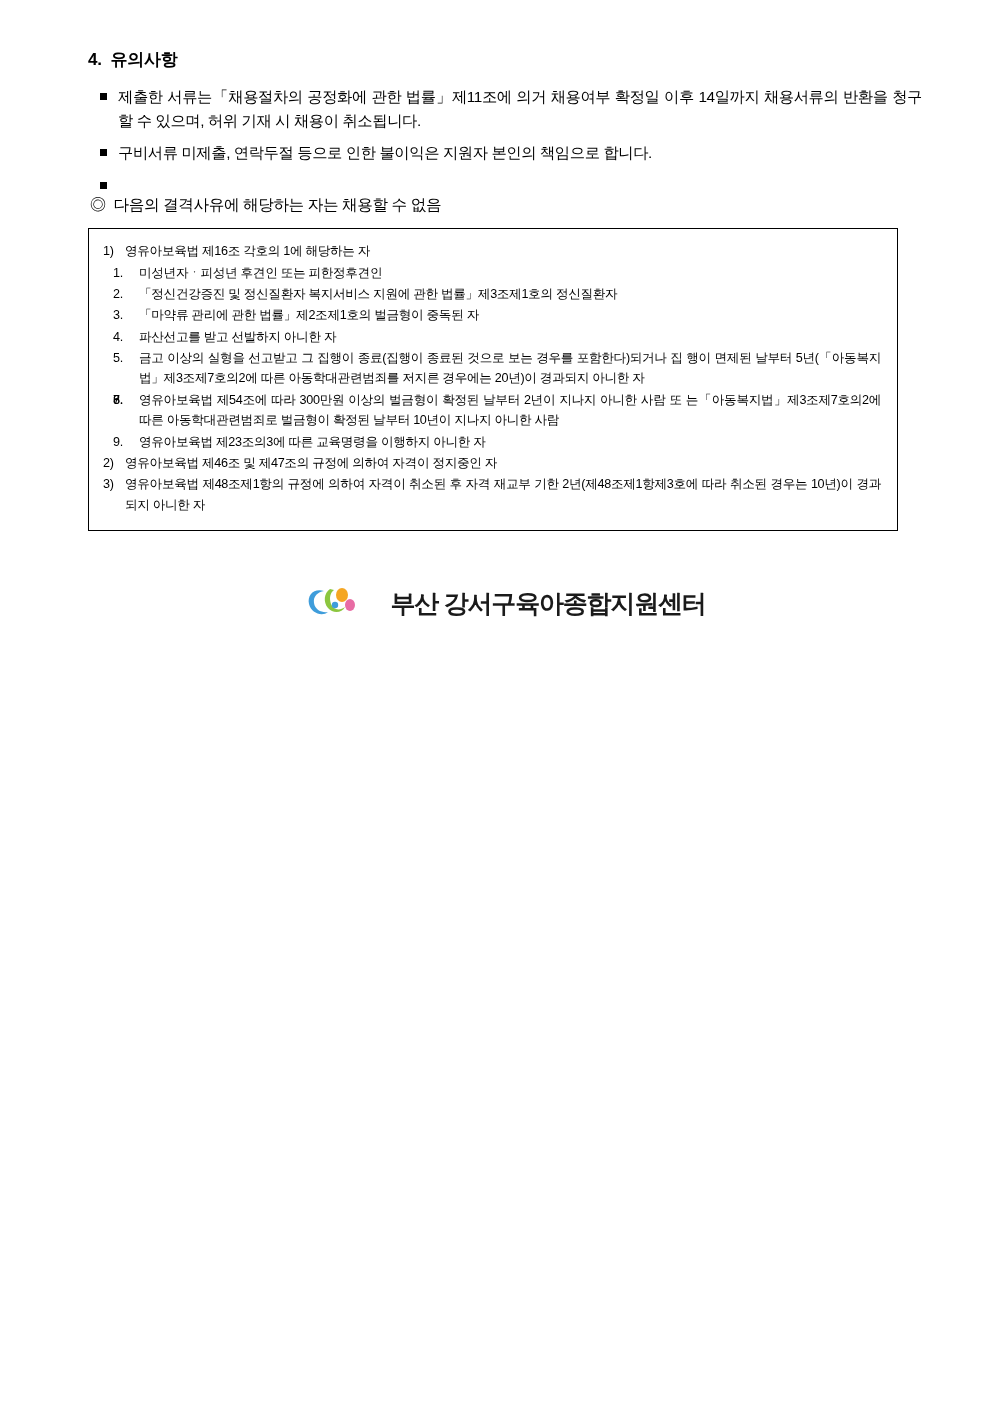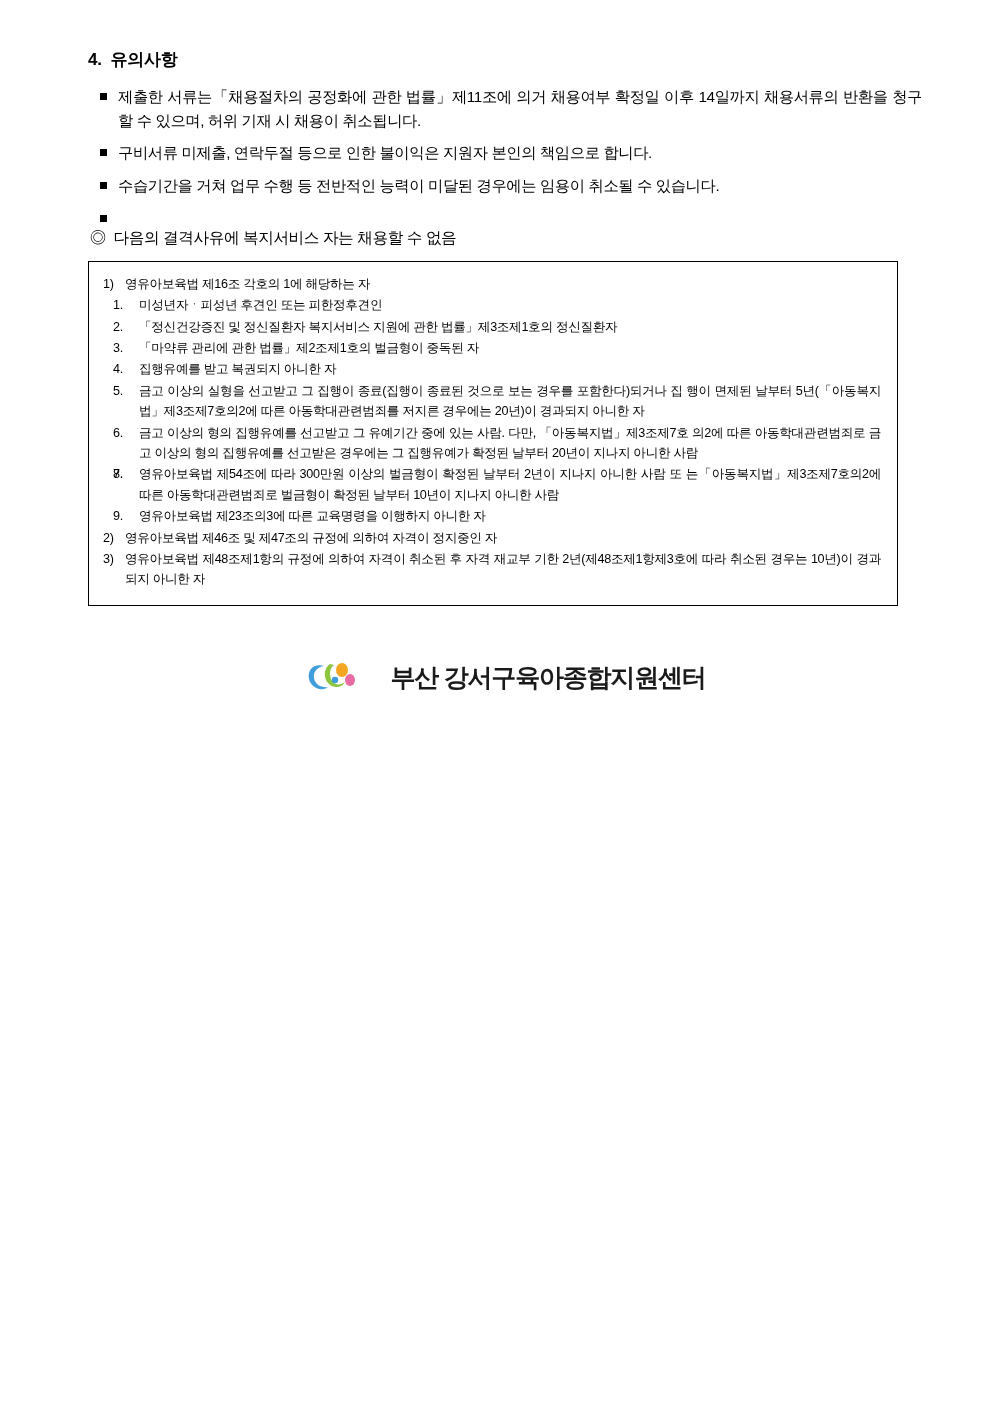--- a/index.html
+++ b/index.html
@@ -154,33 +154,32 @@
     <li>
       <span class="sq"></span>
       <span>제출한 서류는「채용절차의 공정화에 관한 법률」제11조에 의거 채용여부 확정일 이후 14일까지 채용서류의 반환을 청구할 수 있으며, 허위 기재 시 채용이 취소됩니다.</span>
     </li>
     <li>
       <span class="sq"></span>
       <span>구비서류 미제출, 연락두절 등으로 인한 불이익은 지원자 본인의 책임으로 합니다.</span>
     </li>
     <li>
       <span class="sq"></span>
-      <span>수습기간을 거쳐 업무 수행 등 전반적인 능력이 미달된 경우에는 임용이 취소될 수 있습니다.</span>
     </li>
     <li>
       <span class="sq"></span>
     </li>
     <li>
       <span class="sq"></span>
     </li>
   </ul>
 
   <div class="circle-heading">
     <span class="glyph">◎</span>
-    <span>다음의 결격사유에 복지서비스 자는 채용할 수 없음</span>
+    <span>다음의 결격사유에 해당하는 자는 채용할 수 없음</span>
   </div>
 
   <div class="box">
     <ul class="box-list">
       <li class="lvl1">
         <span class="marker">1)</span>
         <span>영유아보육법 제16조 각호의 1에 해당하는 자</span>
       </li>
       <li class="lvl2">
         <span class="marker">1.</span>
@@ -189,29 +188,28 @@
       <li class="lvl2">
         <span class="marker">2.</span>
         <span>「정신건강증진 및 정신질환자 복지서비스 지원에 관한 법률」제3조제1호의 정신질환자</span>
       </li>
       <li class="lvl2">
         <span class="marker">3.</span>
         <span>「마약류 관리에 관한 법률」제2조제1호의 벌금형이 중독된 자</span>
       </li>
       <li class="lvl2">
         <span class="marker">4.</span>
-        <span>집행유예를 받고 복권되지 아니한 자</span>
+        <span>파산선고를 받고 선발하지 아니한 자</span>
       </li>
       <li class="lvl2">
         <span class="marker">5.</span>
         <span>금고 이상의 실형을 선고받고 그 집행이 종료(집행이 종료된 것으로 보는 경우를 포함한다)되거나 집 행이 면제된 날부터 5년(「아동복지법」제3조제7호의2에 따른 아동학대관련범죄를 저지른 경우에는 20년)이 경과되지 아니한 자</span>
       </li>
       <li class="lvl2">
         <span class="marker">6.</span>
-        <span>금고 이상의 형의 집행유예를 선고받고 그 유예기간 중에 있는 사람. 다만, 「아동복지법」제3조제7호 의2에 따른 아동학대관련범죄로 금고 이상의 형의 집행유예를 선고받은 경우에는 그 집행유예가 확정된 날부터 20년이 지나지 아니한 사람</span>
       </li>
       <li class="lvl2">
         <span class="marker">7.</span>
       </li>
       <li class="lvl2">
         <span class="marker">8.</span>
         <span>영유아보육법 제54조에 따라 300만원 이상의 벌금형이 확정된 날부터 2년이 지나지 아니한 사람 또 는「아동복지법」제3조제7호의2에 따른 아동학대관련범죄로 벌금형이 확정된 날부터 10년이 지나지 아니한 사람</span>
       </li>
       <li class="lvl2">
         <span class="marker">9.</span>

